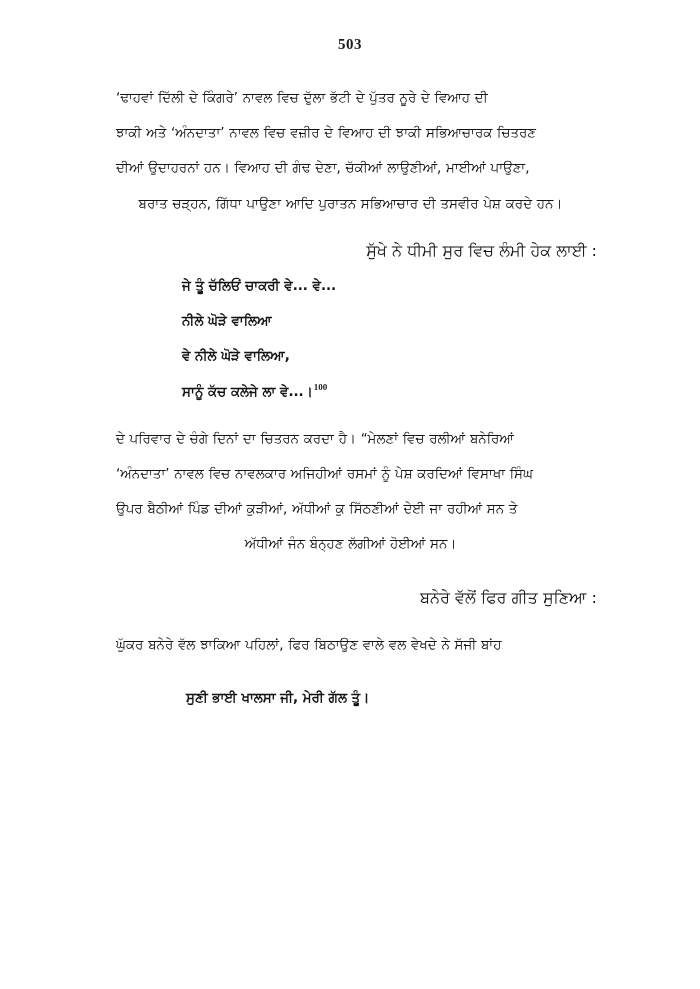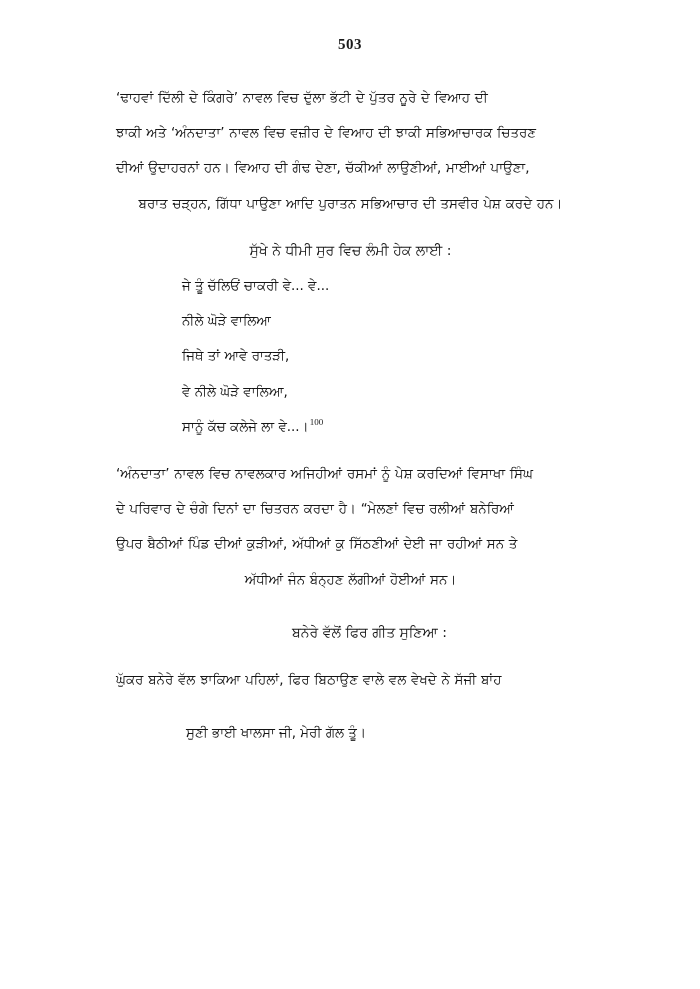--- a/index.html
+++ b/index.html
@@ -59,40 +59,41 @@
     text-justify: inter-word;
   }
   .para > span.row.last {
     text-align: center;
   }
 
   
   .verse-block {
     margin: 0;
     padding: 0;
+    font-weight: bold;
   }
 
   .verse-line {
     font-size: 13.4px;
     line-height: 35.2px;
     color: #141414;
     padding-left: 78px;
     white-space: nowrap;
   }
 
   .verse-line.deep {
     padding-left: 82px;
   }
 
   
   .lead-line {
-    font-size: 14px;
+    font-size: 16px;
     line-height: 35.2px;
     color: #141414;
-    text-align: center;
+    text-align: right;
   }
 
   .lead-line.indented {
     padding-left: 38px;
   }
 
   sup.fn {
     font-family: "Liberation Serif", "DejaVu Serif", serif;
     font-size: 9px;
     vertical-align: super;
@@ -117,28 +118,27 @@
       <span class="row">ਝਾਕੀ ਅਤੇ ‘ਅੰਨਦਾਤਾ’ ਨਾਵਲ ਵਿਚ ਵਜ਼ੀਰ ਦੇ ਵਿਆਹ ਦੀ ਝਾਕੀ ਸਭਿਆਚਾਰਕ ਚਿਤਰਣ</span>
       <span class="row">ਦੀਆਂ ਉਦਾਹਰਨਾਂ ਹਨ। ਵਿਆਹ ਦੀ ਗੰਢ ਦੇਣਾ, ਚੱਕੀਆਂ ਲਾਉਣੀਆਂ, ਮਾਈਆਂ ਪਾਉਣਾ,</span>
       <span class="row last">ਬਰਾਤ ਚੜ੍ਹਨ, ਗਿੱਧਾ ਪਾਉਣਾ ਆਦਿ ਪੁਰਾਤਨ ਸਭਿਆਚਾਰ ਦੀ ਤਸਵੀਰ ਪੇਸ਼ ਕਰਦੇ ਹਨ।</span>
     </div>
 
     <div class="lead-line">ਸੁੱਖੇ ਨੇ ਧੀਮੀ ਸੁਰ ਵਿਚ ਲੰਮੀ ਹੇਕ ਲਾਈ :</div>
 
     <div class="verse-block">
       <div class="verse-line">ਜੇ ਤੂੰ ਚੱਲਿਓਂ ਚਾਕਰੀ ਵੇ... ਵੇ...</div>
       <div class="verse-line">ਨੀਲੇ ਘੋੜੇ ਵਾਲਿਆ</div>
-      <div class="verse-line">ਜਿਥੇ ਤਾਂ ਆਵੇ ਰਾਤੜੀ,</div>
       <div class="verse-line">ਵੇ ਨੀਲੇ ਘੋੜੇ ਵਾਲਿਆ,</div>
       <div class="verse-line"><span>ਸਾਨੂੰ ਕੱਚ ਕਲੇਜੇ ਲਾ ਵੇ...।</span><sup class="fn">100</sup></div>
     </div>
 
     <div class="para">
+      <span class="row">ਦੇ ਪਰਿਵਾਰ ਦੇ ਚੰਗੇ ਦਿਨਾਂ ਦਾ ਚਿਤਰਨ ਕਰਦਾ ਹੈ। “ਮੇਲਣਾਂ ਵਿਚ ਰਲੀਆਂ ਬਨੇਰਿਆਂ</span>
       <span class="row">‘ਅੰਨਦਾਤਾ’ ਨਾਵਲ ਵਿਚ ਨਾਵਲਕਾਰ ਅਜਿਹੀਆਂ ਰਸਮਾਂ ਨੂੰ ਪੇਸ਼ ਕਰਦਿਆਂ ਵਿਸਾਖਾ ਸਿੰਘ</span>
-      <span class="row">ਦੇ ਪਰਿਵਾਰ ਦੇ ਚੰਗੇ ਦਿਨਾਂ ਦਾ ਚਿਤਰਨ ਕਰਦਾ ਹੈ। “ਮੇਲਣਾਂ ਵਿਚ ਰਲੀਆਂ ਬਨੇਰਿਆਂ</span>
       <span class="row">ਉਪਰ ਬੈਠੀਆਂ ਪਿੰਡ ਦੀਆਂ ਕੁੜੀਆਂ, ਅੱਧੀਆਂ ਕੁ ਸਿੱਠਣੀਆਂ ਦੇਈ ਜਾ ਰਹੀਆਂ ਸਨ ਤੇ</span>
       <span class="row last">ਅੱਧੀਆਂ ਜੰਨ ਬੰਨ੍ਹਣ ਲੱਗੀਆਂ ਹੋਈਆਂ ਸਨ।</span>
     </div>
 
     <div class="spacer-sm"></div>
 
     <div class="lead-line indented">ਬਨੇਰੇ ਵੱਲੋਂ ਫਿਰ ਗੀਤ ਸੁਣਿਆ :</div>
 
 
     <div class="para">

